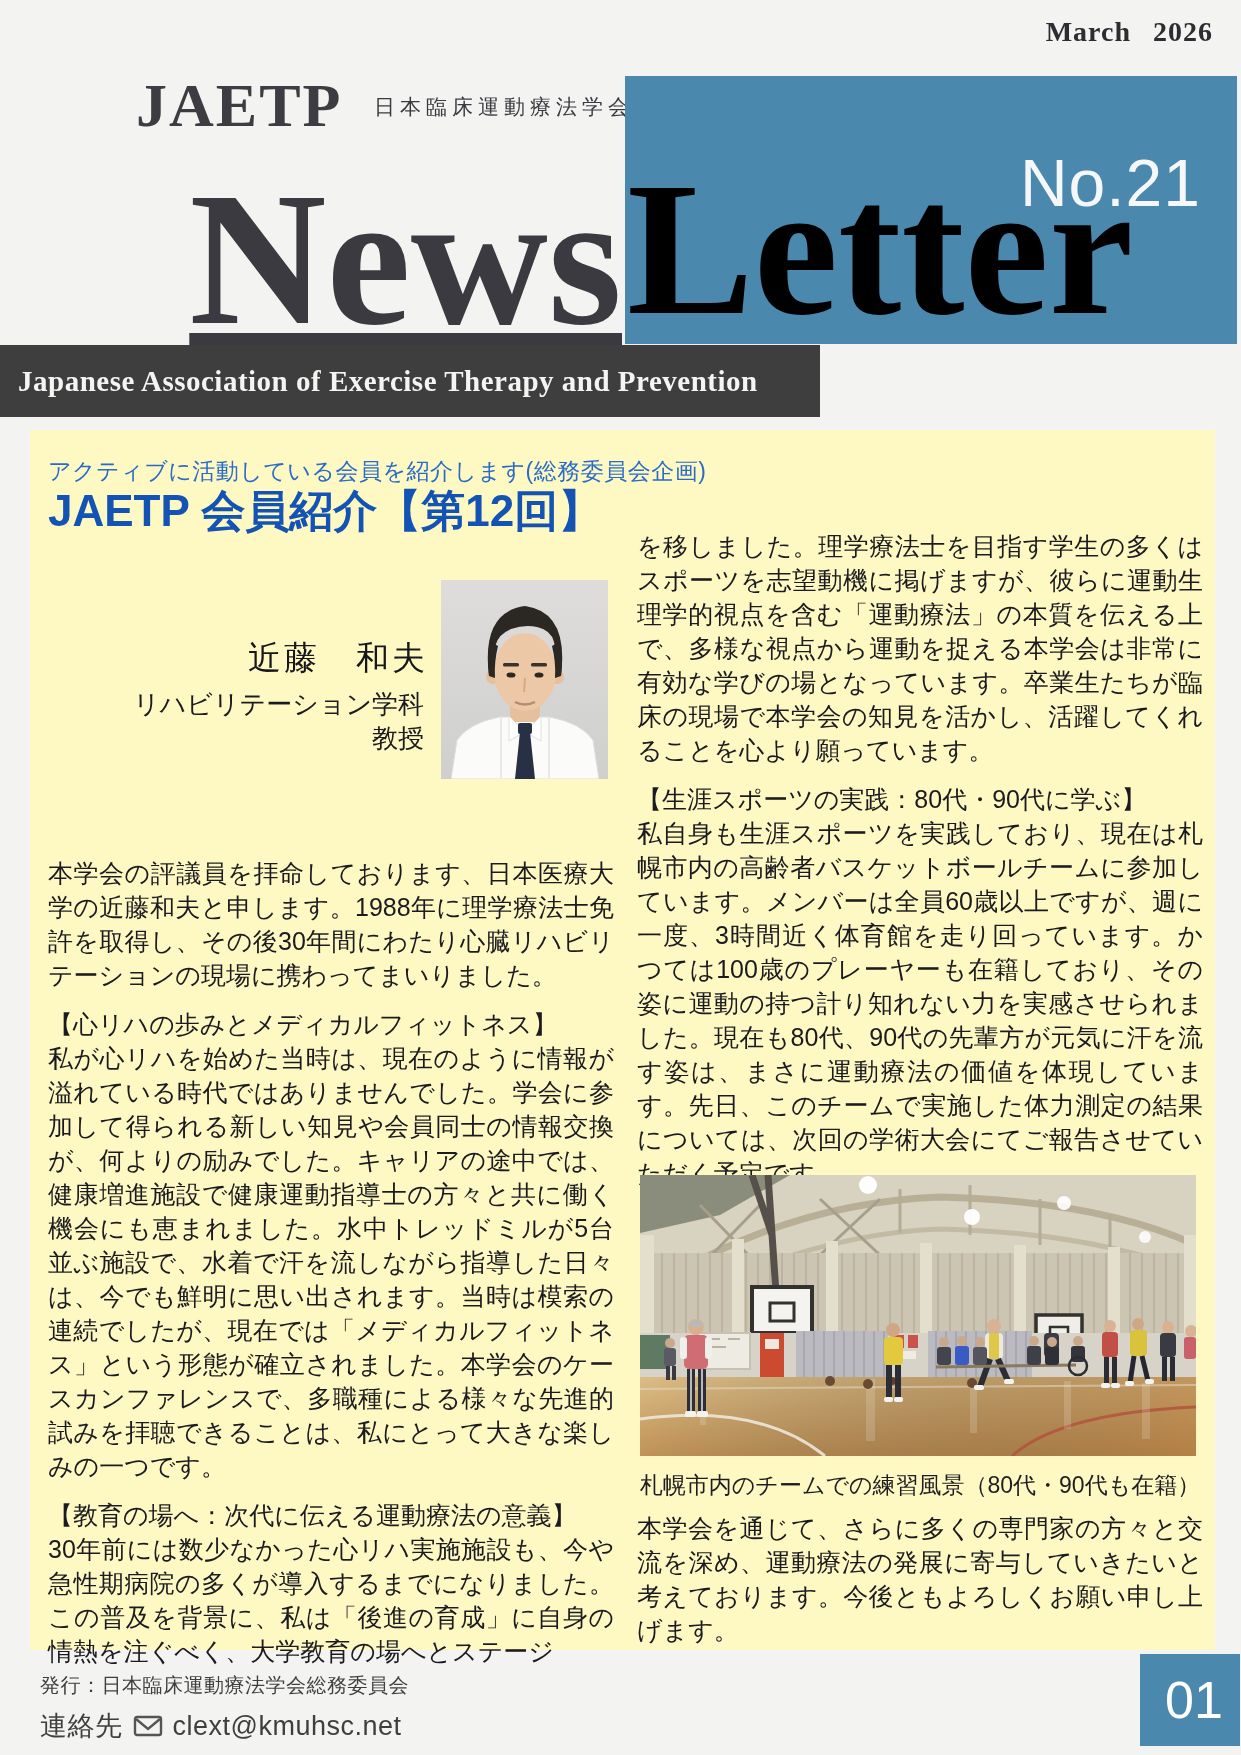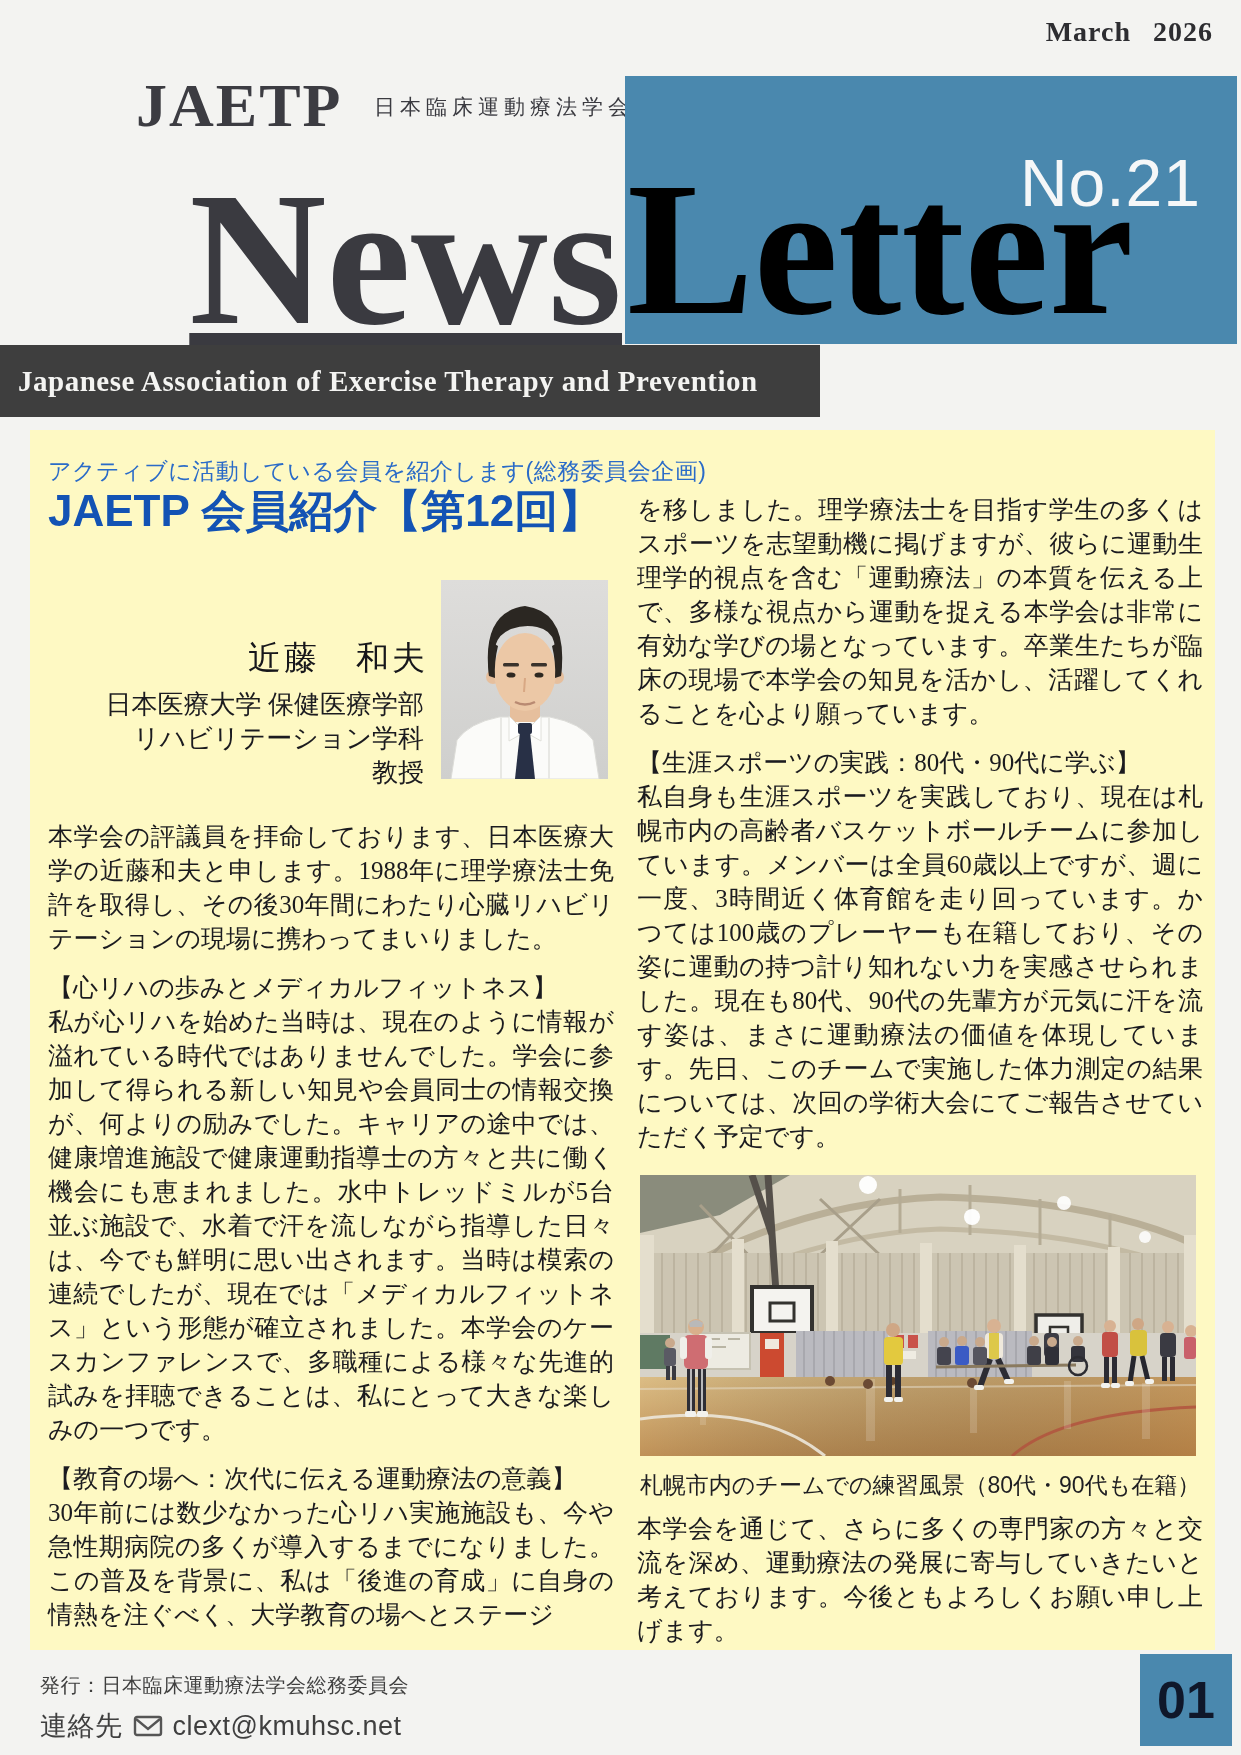--- a/index.html
+++ b/index.html
@@ -75,23 +75,24 @@
   .affil{
     position:absolute;left:18px;top:258px;width:376px;text-align:right;
     font-family:"Liberation Serif","DejaVu Serif",serif;
     font-size:26px;line-height:34px;color:#1b1b1f;
   }
   .portrait{
     position:absolute;left:411px;top:150px;width:167px;height:199px;overflow:hidden;
   }
   .col{
     position:absolute;width:566px;
-    font-family:Liberation Serif, serif;
+    font-family:Liberation Sans, sans-serif;
     font-size:25px;line-height:34px;color:#1b1b1f;
     text-align:justify;
+    margin-top:36px;
   }
   .col-left{left:18px;top:390px;}
   .col-right{left:607px;top:63px;}
   .col p{margin:0;}
   .col p.body-p{margin-bottom:15px;}
   .col p.body-h{margin-bottom:0;}
   .gym{
     position:absolute;left:610px;top:745px;width:556px;height:281px;overflow:hidden;
   }
   .caption{
@@ -109,21 +110,21 @@
     position:absolute;left:40px;top:1672px;font-size:20px;color:#3f3f3f;letter-spacing:0.5px;
   }
   .footer-contact{
     position:absolute;left:40px;top:1708px;display:flex;align-items:center;gap:10px;
     font-size:27px;color:#3f3f3f;letter-spacing:0.5px;
   }
   .page-badge{
     position:absolute;left:1140px;top:1654px;width:92px;height:92px;
     background:var(--accent_blue,#4a88ae);
     display:flex;align-items:center;justify-content:center;
-    font-size:52px;font-weight:700;color:#0f172a;
+    font-size:52px;font-weight:400;color:#ffffff;padding-left:8px;
   }
 </style>
 </head>
 <body>
 
 <div class="date serif">March  2026</div>
 
 <div class="logo">JAETP</div>
 
 <div class="orglines">
@@ -140,21 +141,20 @@
 <div class="banner">Japanese Association of Exercise Therapy and Prevention</div>
 
 <div class="card">
 
   <div class="kicker">アクティブに活動している会員を紹介します(総務委員会企画)</div>
   <div class="article-title">JAETP 会員紹介【第12回】</div>
 
   <div class="member-name serif">近藤　和夫</div>
 
   <div class="affil">
-    <div>日本医療大学 保健医療学部</div>
     <div>リハビリテーション学科</div>
     <div>教授</div>
   </div>
 
   <div class="portrait">
     <svg width="167" height="199" viewBox="0 0 167 199" xmlns="http://www.w3.org/2000/svg">
       <defs>
         <linearGradient id="pbg" x1="0" y1="0" x2="0" y2="1">
           <stop offset="0" stop-color="#dedddb"></stop>
             <stop offset="1" stop-color="#cfcfcd"></stop>

